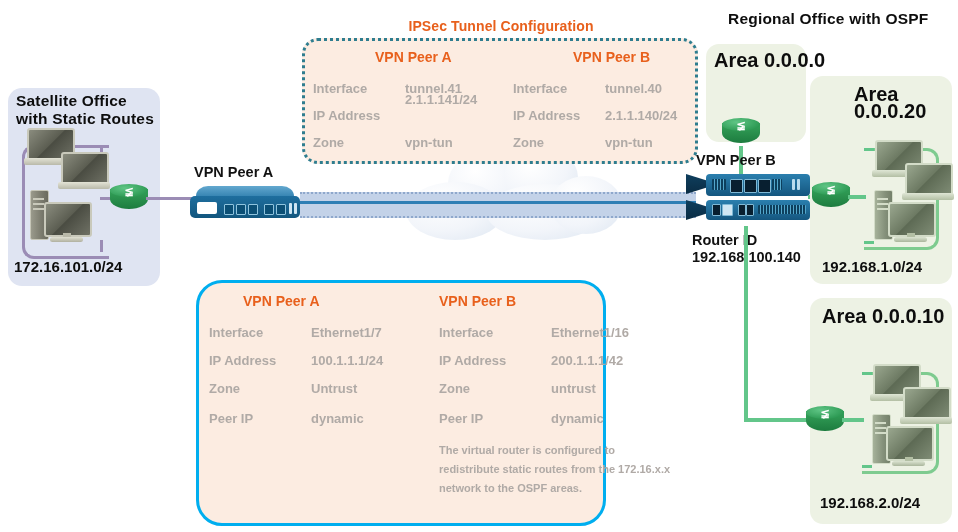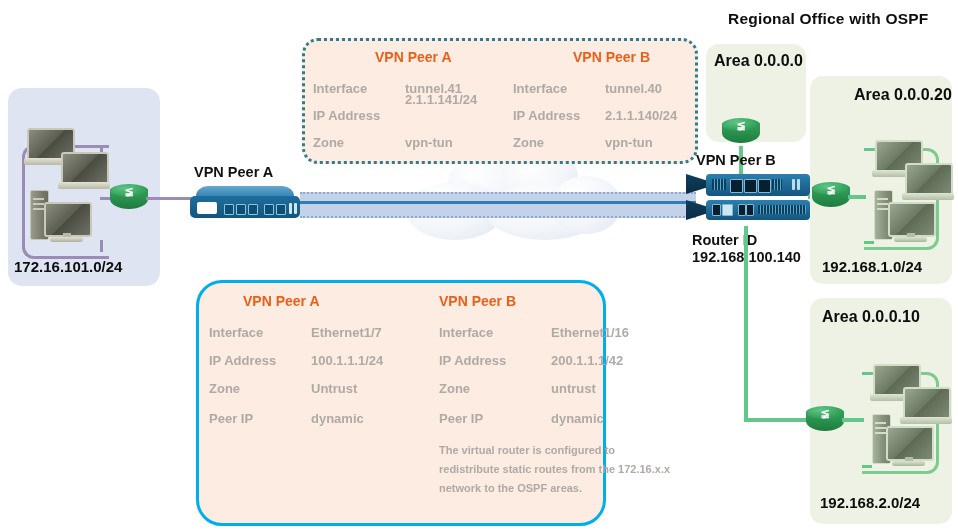--- a/index.html
+++ b/index.html
@@ -15,21 +15,21 @@
 
   
   .hdr-black{
     font-weight:bold;color:#0d0d0d;font-size:15.5px;line-height:18px;
     letter-spacing:0.2px;white-space:pre-line;
   }
   .net-label{
     font-weight:bold;color:#0d0d0d;font-size:15px;line-height:17px;
   }
   .area-label{
-    font-weight:bold;color:#0d0d0d;font-size:16px;line-height:17px;
+    font-weight:bold;color:#0d0d0d;font-size:20px;line-height:17px;
   }
   .dev-label{
     font-weight:bold;color:#111;font-size:14.5px;line-height:17px;
     white-space:pre-line;
   }
   .cfg-title{
     font-weight:bold;color:#E8601C;font-size:14px;letter-spacing:.1px;
     text-align:center;
   }
   .peer-title{
@@ -190,20 +190,22 @@
 
   .lan-ring{position:absolute;border-radius:10px;}
 </style>
 </head>
 <body>
 
 <div class="stage">
 
   <div class="abs box-satellite" style="left:8px;top:88px;width:152px;height:198px;"></div>
 
+  <div class="abs hdr-black" style="left:16px;top:92px;width:150px;">Satellite Office
+with Static Routes</div>
 
   <div class="abs lan-ring" style="left:22px;top:145px;width:84px;height:108px;border:3px solid #9b8cb5;border-right:none;border-radius:12px 0 0 12px;"></div>
   <div class="abs link-purple" style="left:100px;top:146px;width:3px;height:12px;"></div>
   <div class="abs link-purple" style="left:100px;top:240px;width:3px;height:12px;"></div>
   <div class="abs link-purple" style="left:100px;top:197px;width:16px;height:3px;"></div>
 
   <div class="abs laptop" style="left:24px;top:128px;width:52px;height:38px;">
     <div class="screen"></div>
       <div class="base"></div>
   </div>
@@ -235,20 +237,21 @@
     <div class="cloud-puff" style="left:48px;top:4px;width:78px;height:62px;"></div>
     <div class="cloud-puff" style="left:104px;top:0px;width:74px;height:58px;"></div>
     <div class="cloud-puff" style="left:6px;top:34px;width:98px;height:58px;"></div>
     <div class="cloud-puff" style="left:86px;top:36px;width:118px;height:56px;"></div>
     <div class="cloud-puff" style="left:150px;top:28px;width:72px;height:58px;"></div>
   </div>
 
   <div class="abs tunnel-band" style="left:300px;top:192px;width:396px;height:22px;"></div>
   <div class="abs tunnel-line" style="left:300px;top:201px;width:396px;"></div>
 
+  <div class="abs cfg-title" style="left:306px;top:18px;width:390px;">IPSec Tunnel Configuration</div>
 
   <div class="abs box-ipsec" style="left:302px;top:38px;width:390px;height:120px;">
 
     <div class="abs peer-title" style="left:70px;top:8px;">VPN Peer A</div>
     <div class="abs peer-title" style="left:268px;top:8px;">VPN Peer B</div>
 
     <div class="abs cfg-key" style="left:8px;top:40px;">Interface</div>
     <div class="abs cfg-val" style="left:100px;top:40px;">tunnel.41</div>
     <div class="abs cfg-key" style="left:8px;top:67px;">IP Address</div>
     <div class="abs cfg-val" style="left:100px;top:51px;">2.1.1.141/24</div>

